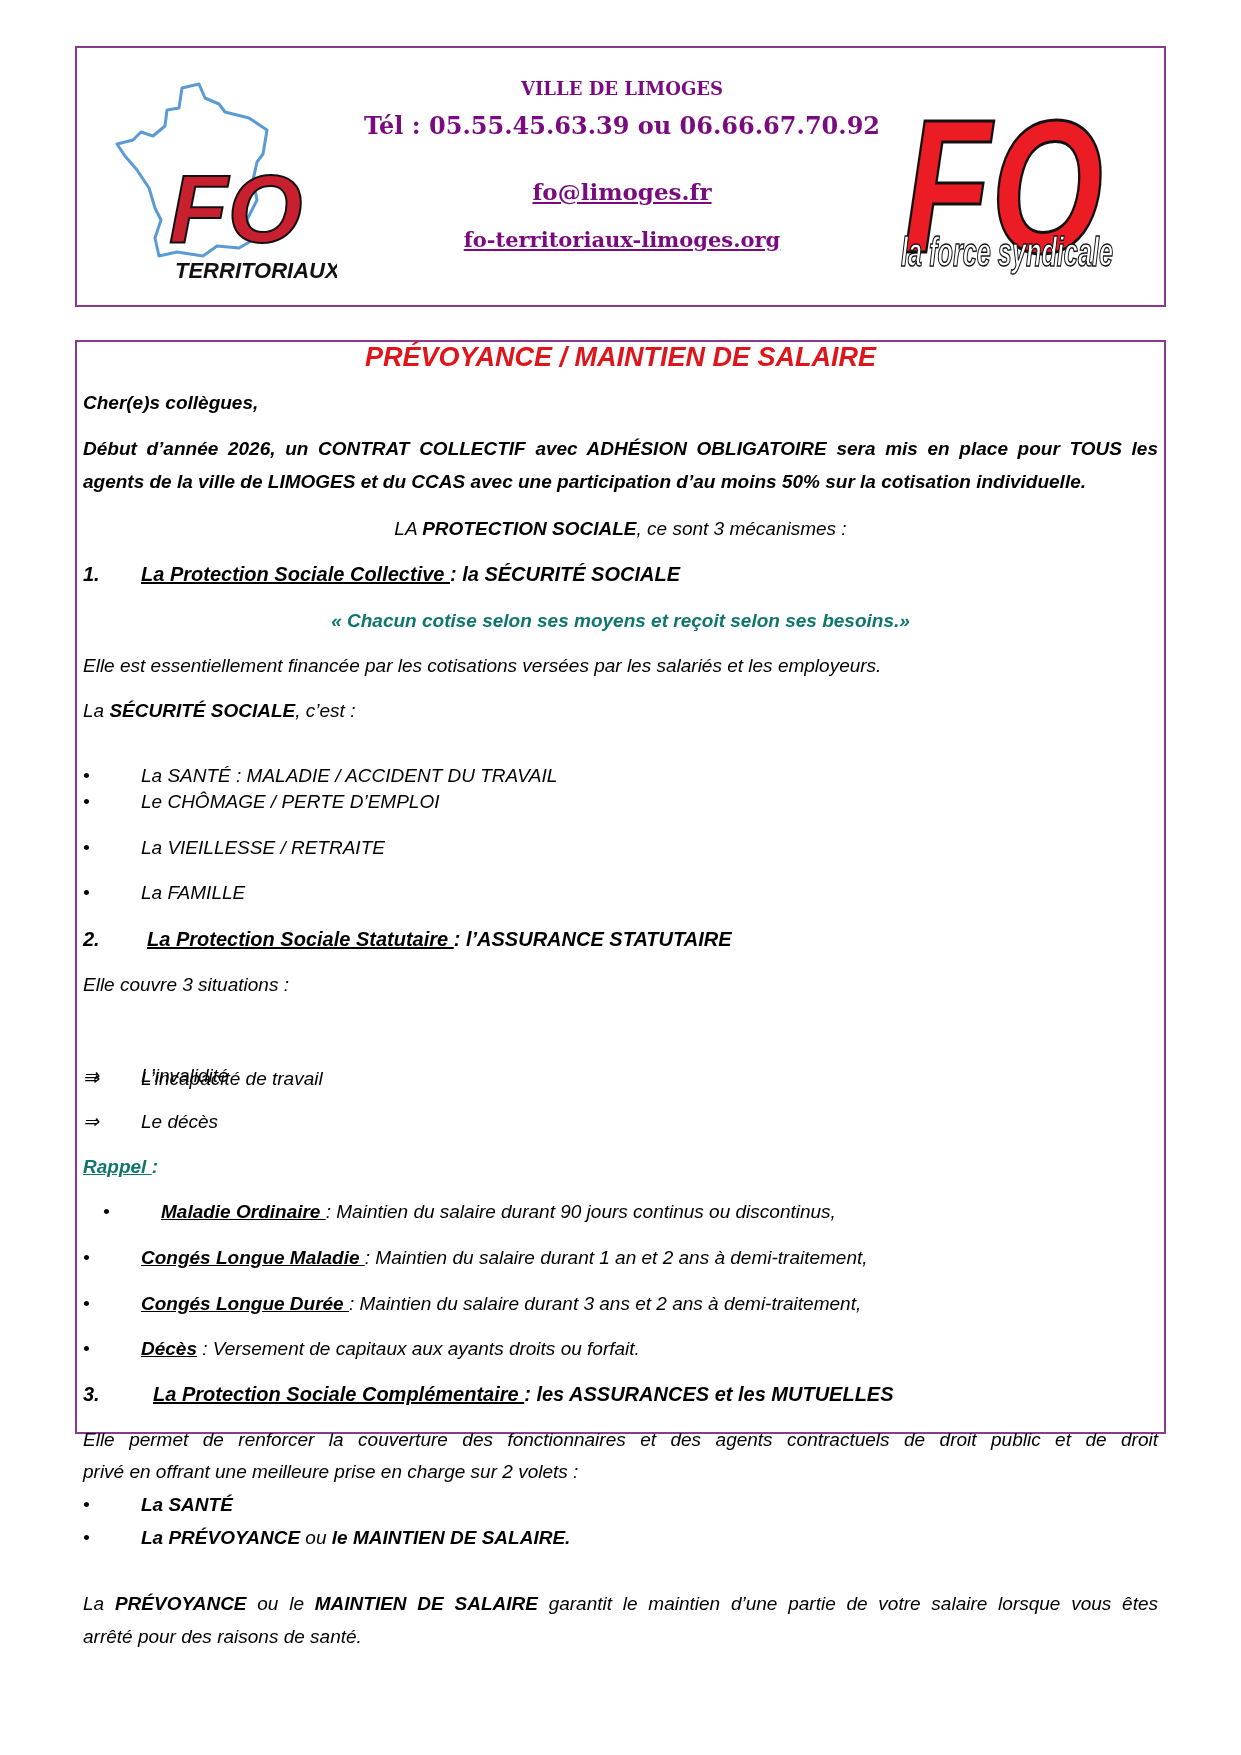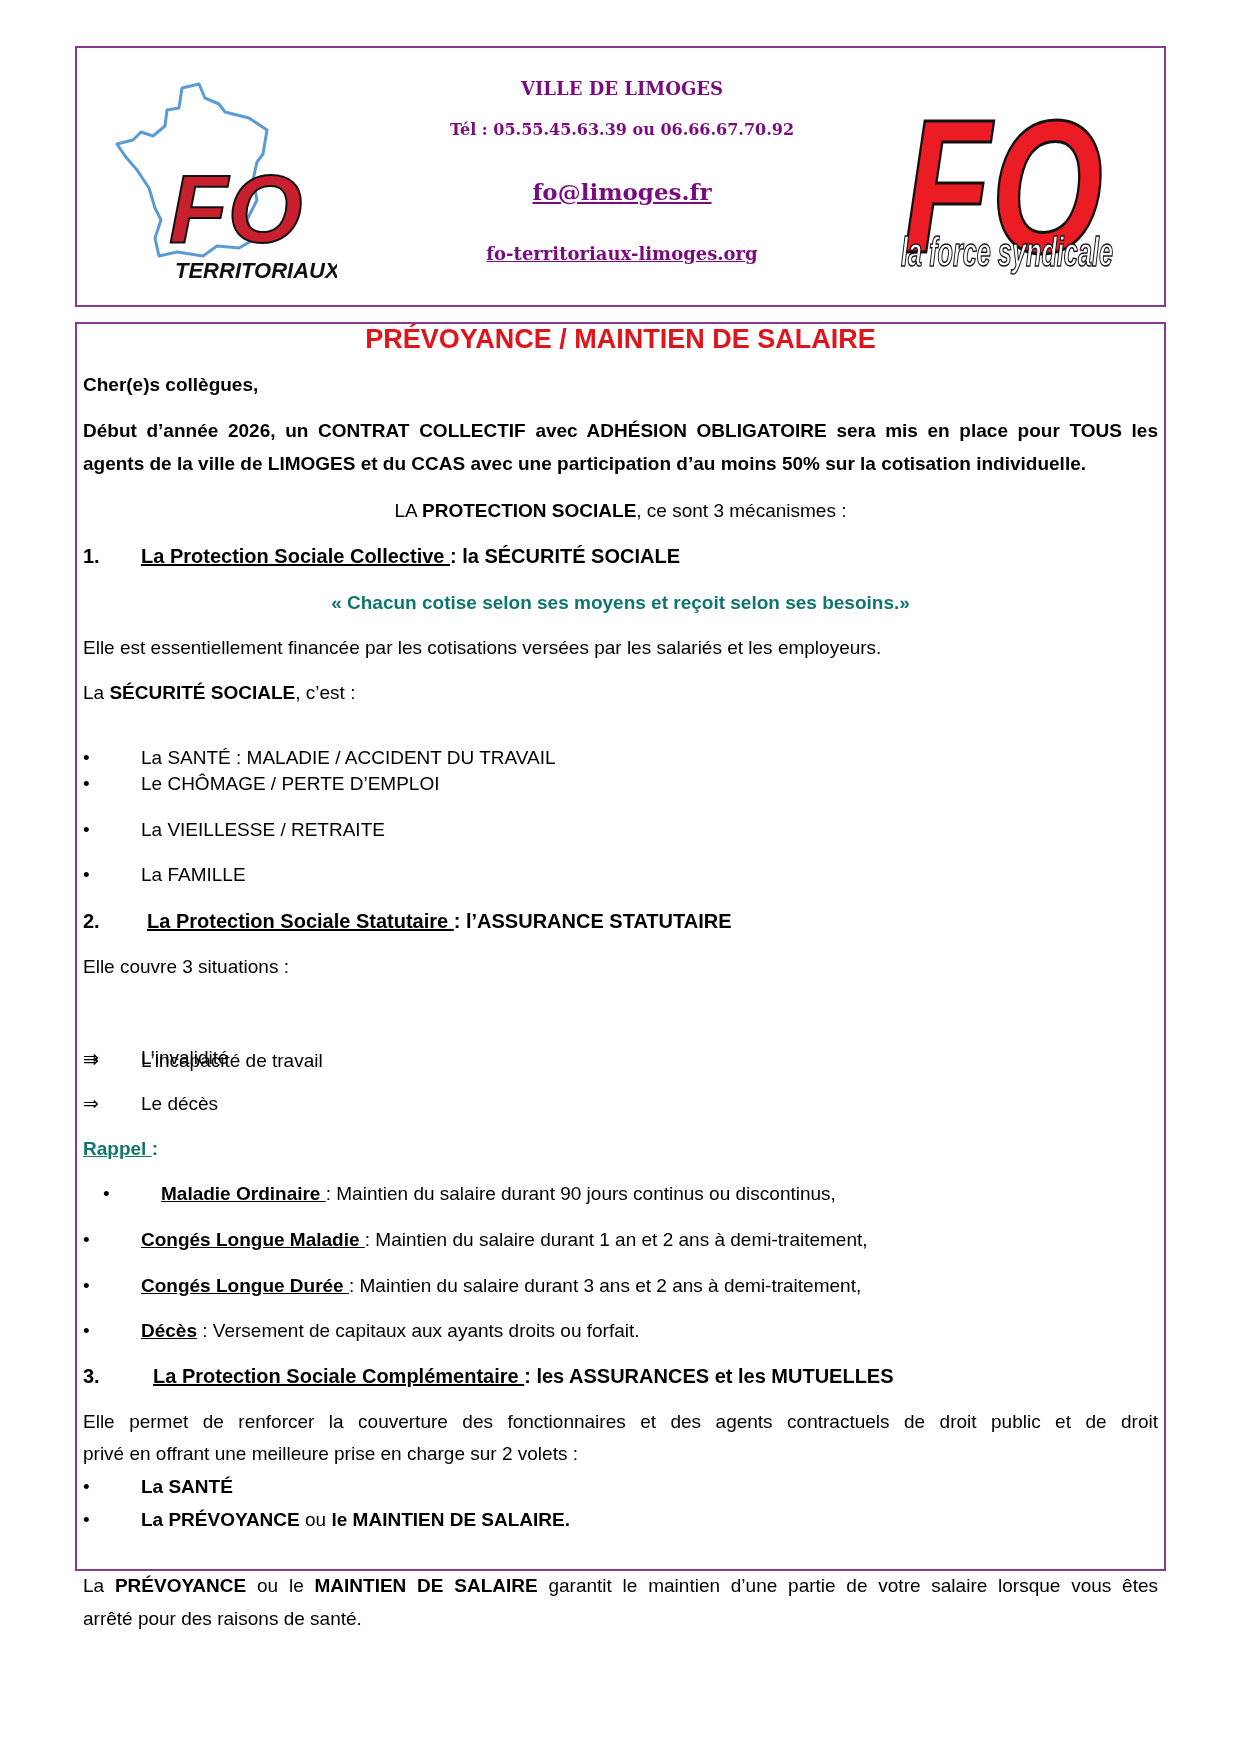--- a/index.html
+++ b/index.html
@@ -1,26 +1,26 @@
 <!DOCTYPE html>
 <html><head>
 <meta charset="utf-8">
 <style>
   html, body { margin: 0; padding: 0; background: #ffffff; }
   body { width: 1241px; height: 1755px; position: relative; font-family: "Liberation Sans", sans-serif; color: #000; }
   .box { position: absolute; border: 2px solid #8a3a8e; box-sizing: border-box; }
   #header-box { left: 75px; top: 46px; width: 1091px; height: 261px; }
-  #main-box { left: 75px; top: 322px; width: 1091px; height: 1249px; }
+  #main-box { left: 75px; top: 340px; width: 1091px; height: 1094px; font-style: italic; }
 
   .hdr-center { position: absolute; left: 250px; width: 590px; top: 0; text-align: center; color: #7a0a7f; font-family: "DejaVu Serif", serif; font-weight: bold; }
   .hdr-line { position: absolute; left: 0; right: 0; white-space: nowrap; }
   .hdr-city { top: 30px; font-size: 18px; }
-  .hdr-tel { top: 72px; font-size: 16px; }
+  .hdr-tel { top: 63px; font-size: 24px; }
   .hdr-mail { top: 130px; font-size: 23px; text-decoration: underline; }
-  .hdr-web { top: 179px; font-size: 18px; text-decoration: underline; margin-top: 16px; }
+  .hdr-web { top: 179px; font-size: 21px; text-decoration: underline; }
 
   #logo-left { position: absolute; left: 30px; top: 22px; width: 230px; height: 220px; }
   #logo-right { position: absolute; left: 820px; top: 28px; width: 230px; height: 210px; }
 
   .doc { position: absolute; left: 6px; right: 6px; top: 0; font-family: "Liberation Sans", sans-serif; font-size: 19px; line-height: 24px; }
   .line { position: absolute; left: 0; right: 0; white-space: nowrap; }
   .title { text-align: center; color: #e0141b; font-size: 27px; font-weight: bold; top: 1px; }
   .b { font-weight: bold; }
   .u { text-decoration: underline; }
   .red { color: #0f766e; }

